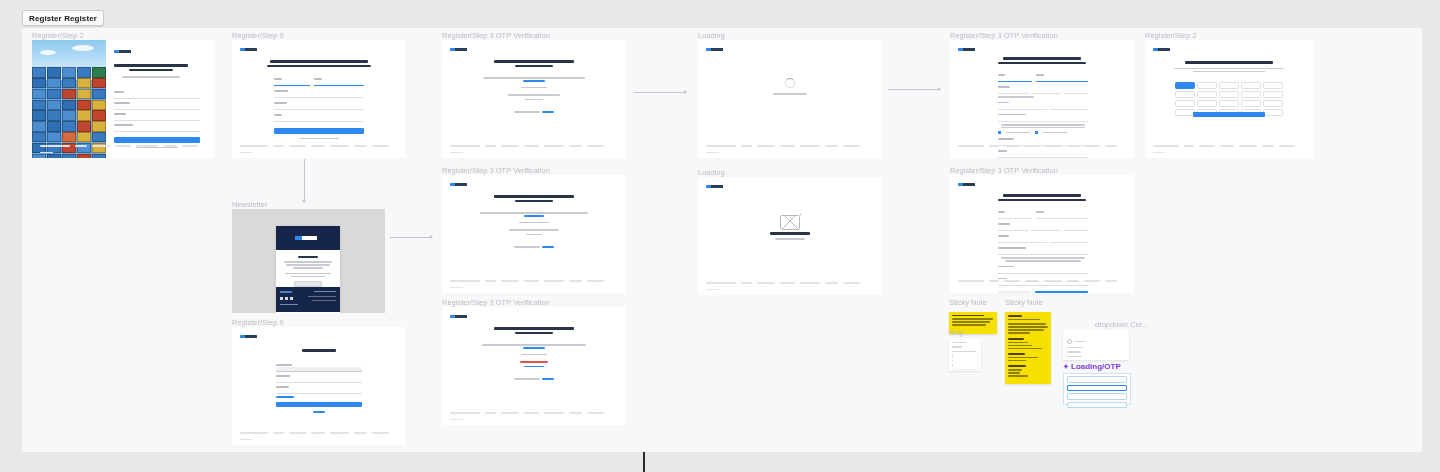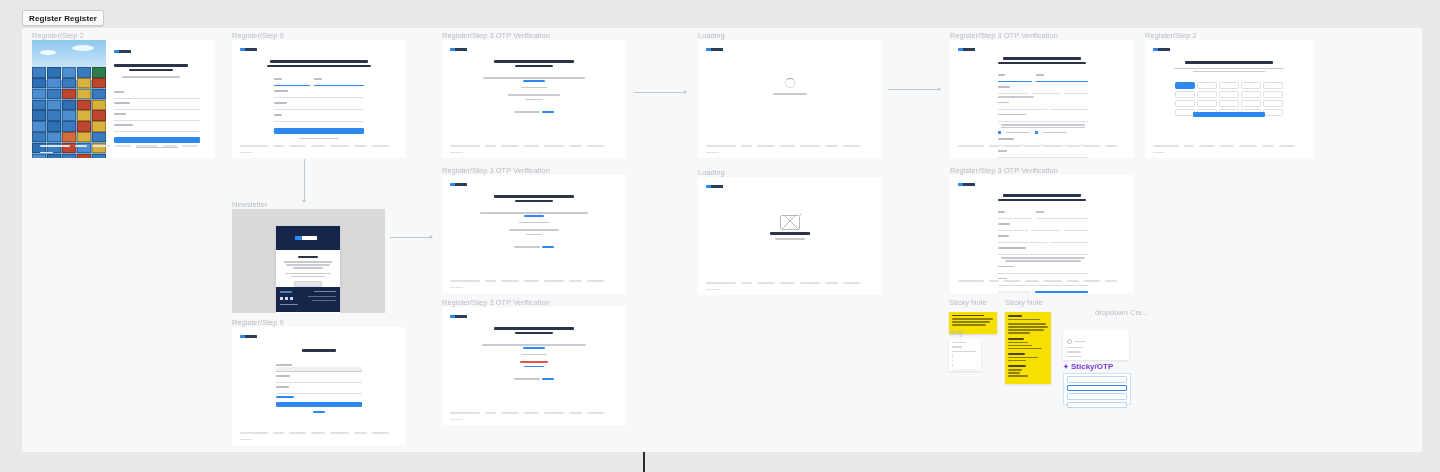--- a/index.html
+++ b/index.html
@@ -652,35 +652,35 @@
     <div class="sl" style="width:34px;"></div>
     <div class="sh" style="width:17px;margin-top:4px;"></div>
     <div class="sl" style="width:30px;"></div>
     <div class="sl" style="width:18px;"></div>
     <div class="sh" style="width:18px;margin-top:4px;"></div>
     <div class="sl" style="width:14px;"></div>
     <div class="sl" style="width:12px;"></div>
     <div class="sl" style="width:20px;"></div>
   </div>
 
-  <div class="small-label" style="left:1063px;top:309px;padding-left:32px;">dropdown Cre...</div>
+  <div class="small-label" style="left:1063px;top:321px;padding-left:32px;">dropdown Cre...</div>
   <div class="small-label" style="left:1065px;top:332px;">dropdown co...</div>
   <div class="minicard" style="left:1063px;top:330px;width:66px;height:30px;padding:4px;box-sizing:border-box;">
     <div style="display:flex;align-items:center;gap:2px;margin-top:5px;">
       <span style="width:3px;height:3px;border:.6px solid #b8bdc4;border-radius:50%;display:block;"></span>
       <span class="ml" style="width:12px;margin:0;display:block;"></span>
     </div>
     <div class="ml" style="width:16px;margin-top:3px;"></div>
     <div class="ml" style="width:14px;"></div>
     <div class="ml" style="width:15px;"></div>
   </div>
 
   <div class="comp-label" style="left:1063px;top:362px;">
     <span class="diamond">✦</span>
-    <span>Sticky/OTP</span>
+    <span>Loading/OTP</span>
   </div>
   <div class="otpcard" style="left:1063px;top:373px;width:66px;height:30px;">
     <div class="or"></div>
     <div class="or" style="border-color:#2f88f0"></div>
     <div class="or"></div>
     <div class="or"></div>
   </div>
 
   <div class="conn v" style="left:304px;top:159px;height:43px;"></div>
   <div class="arrow-v" style="left:302px;top:200px;"></div>

